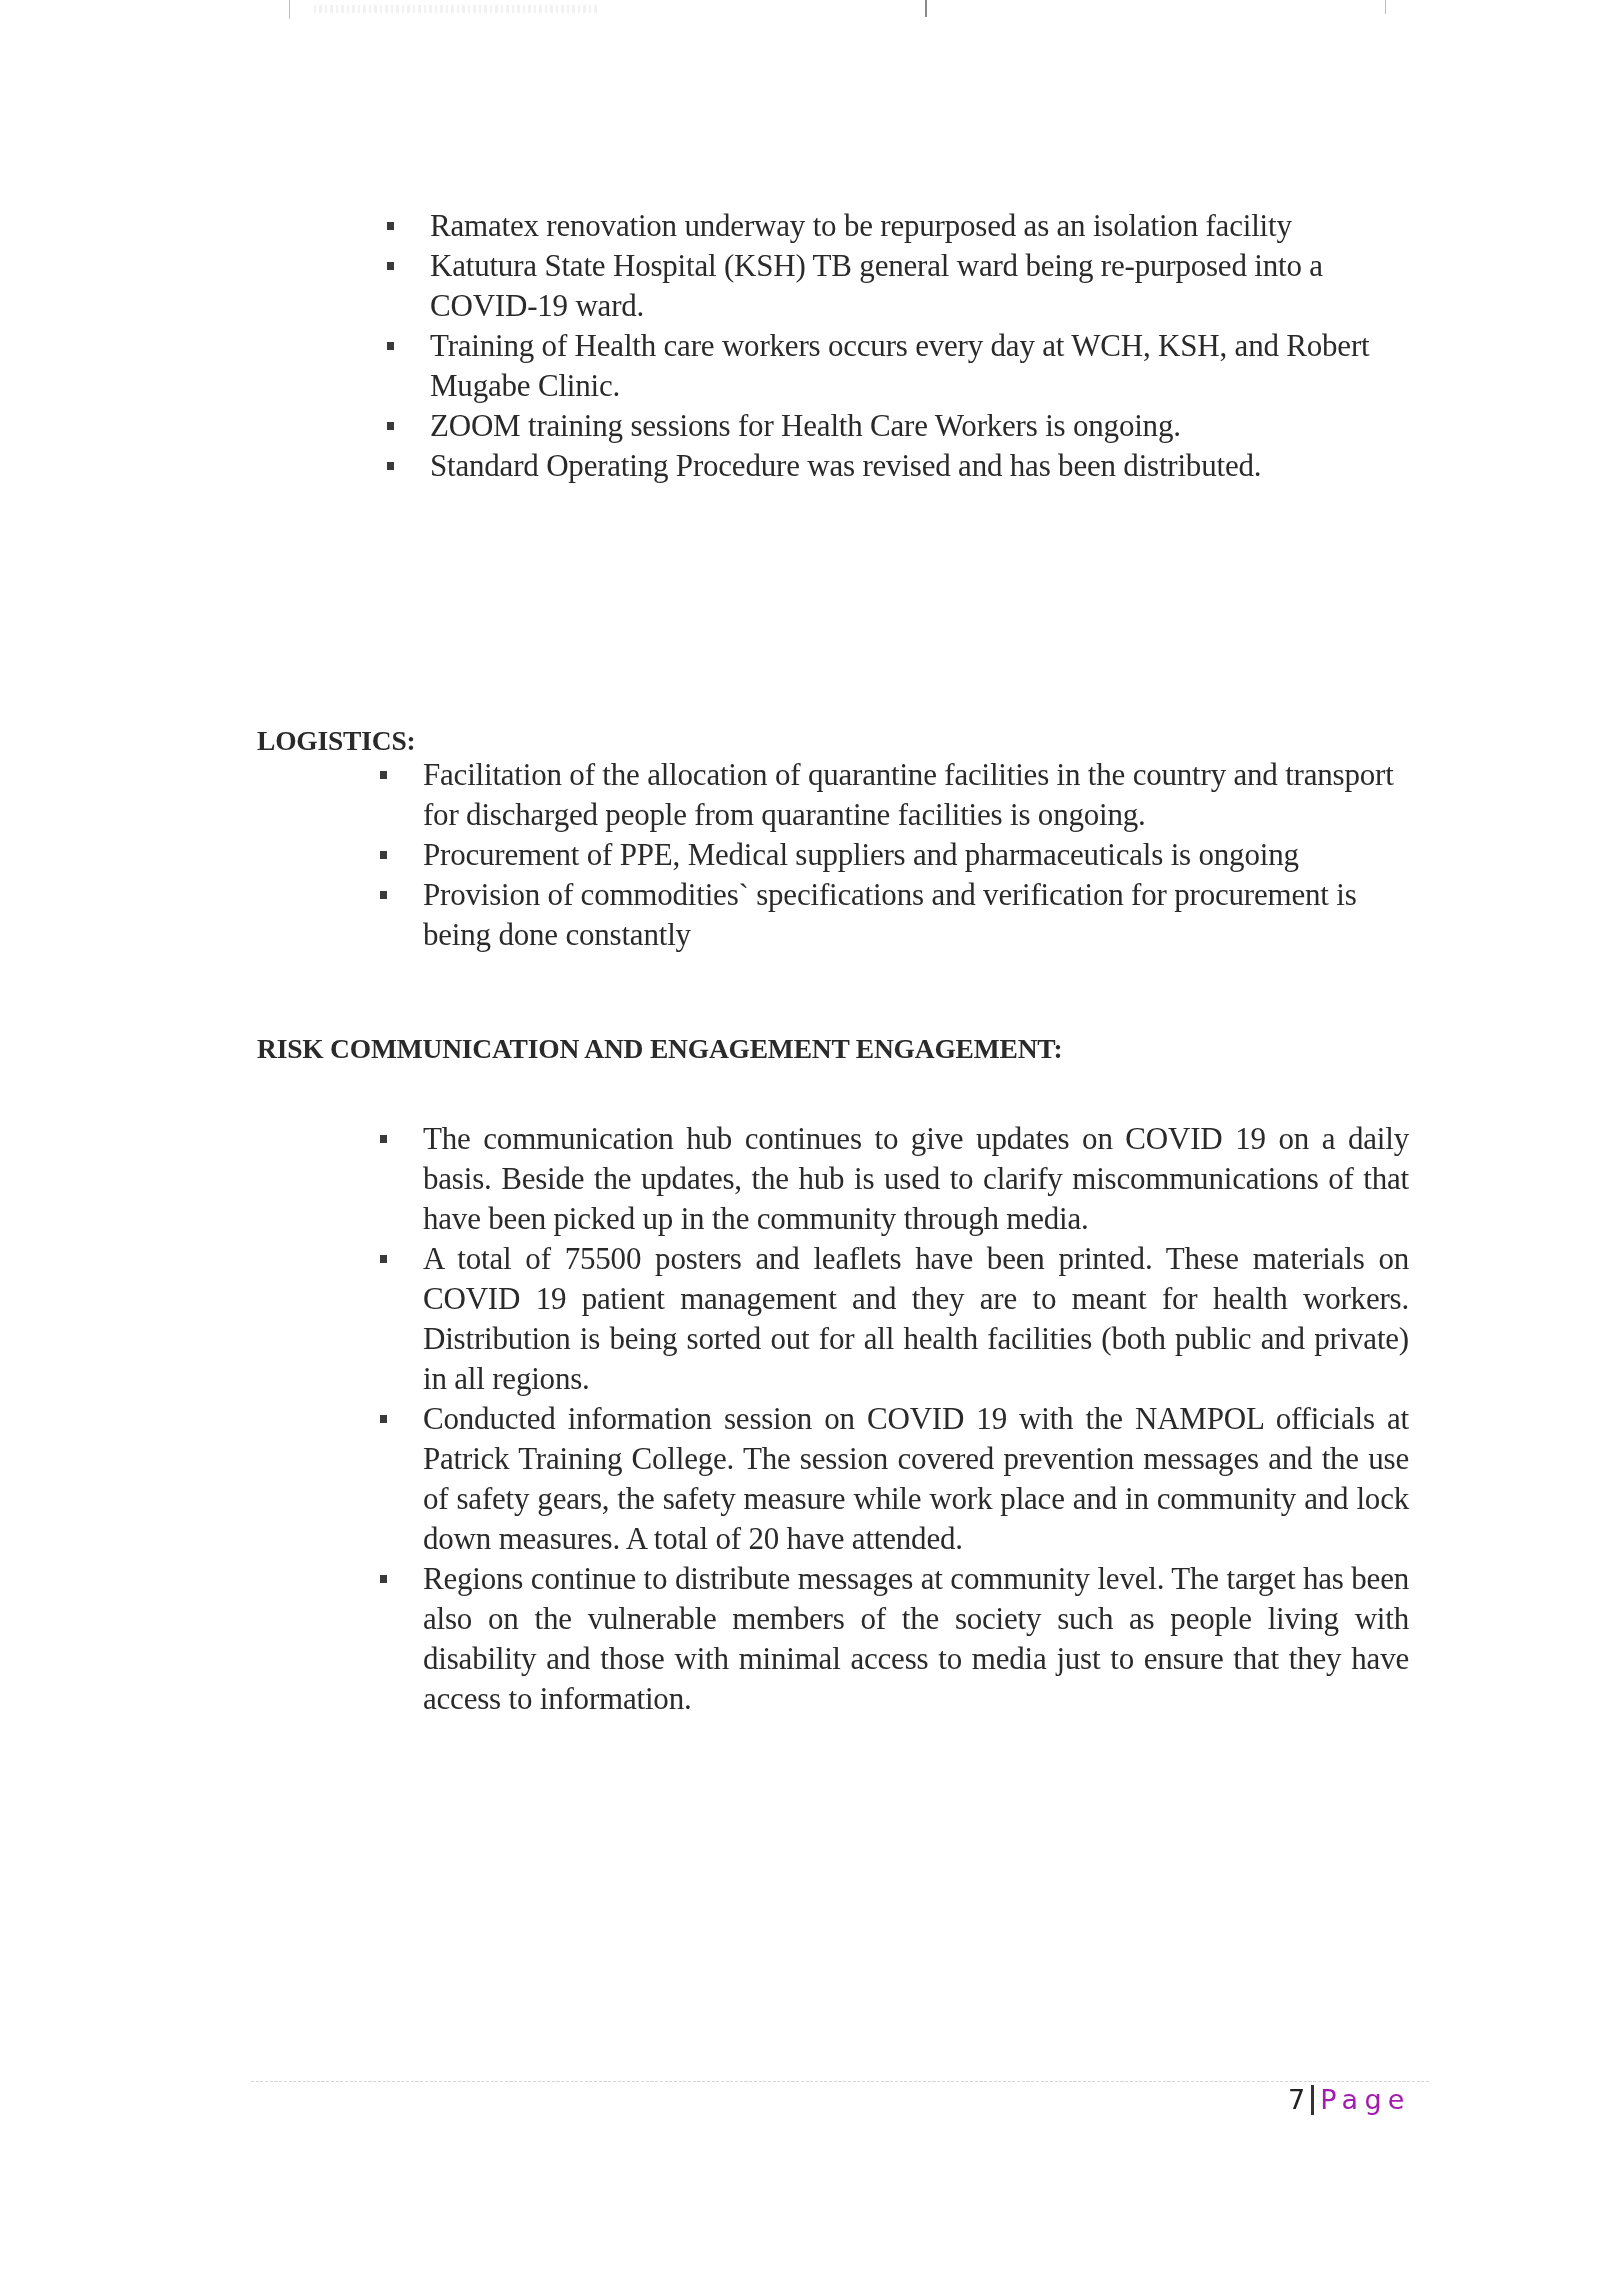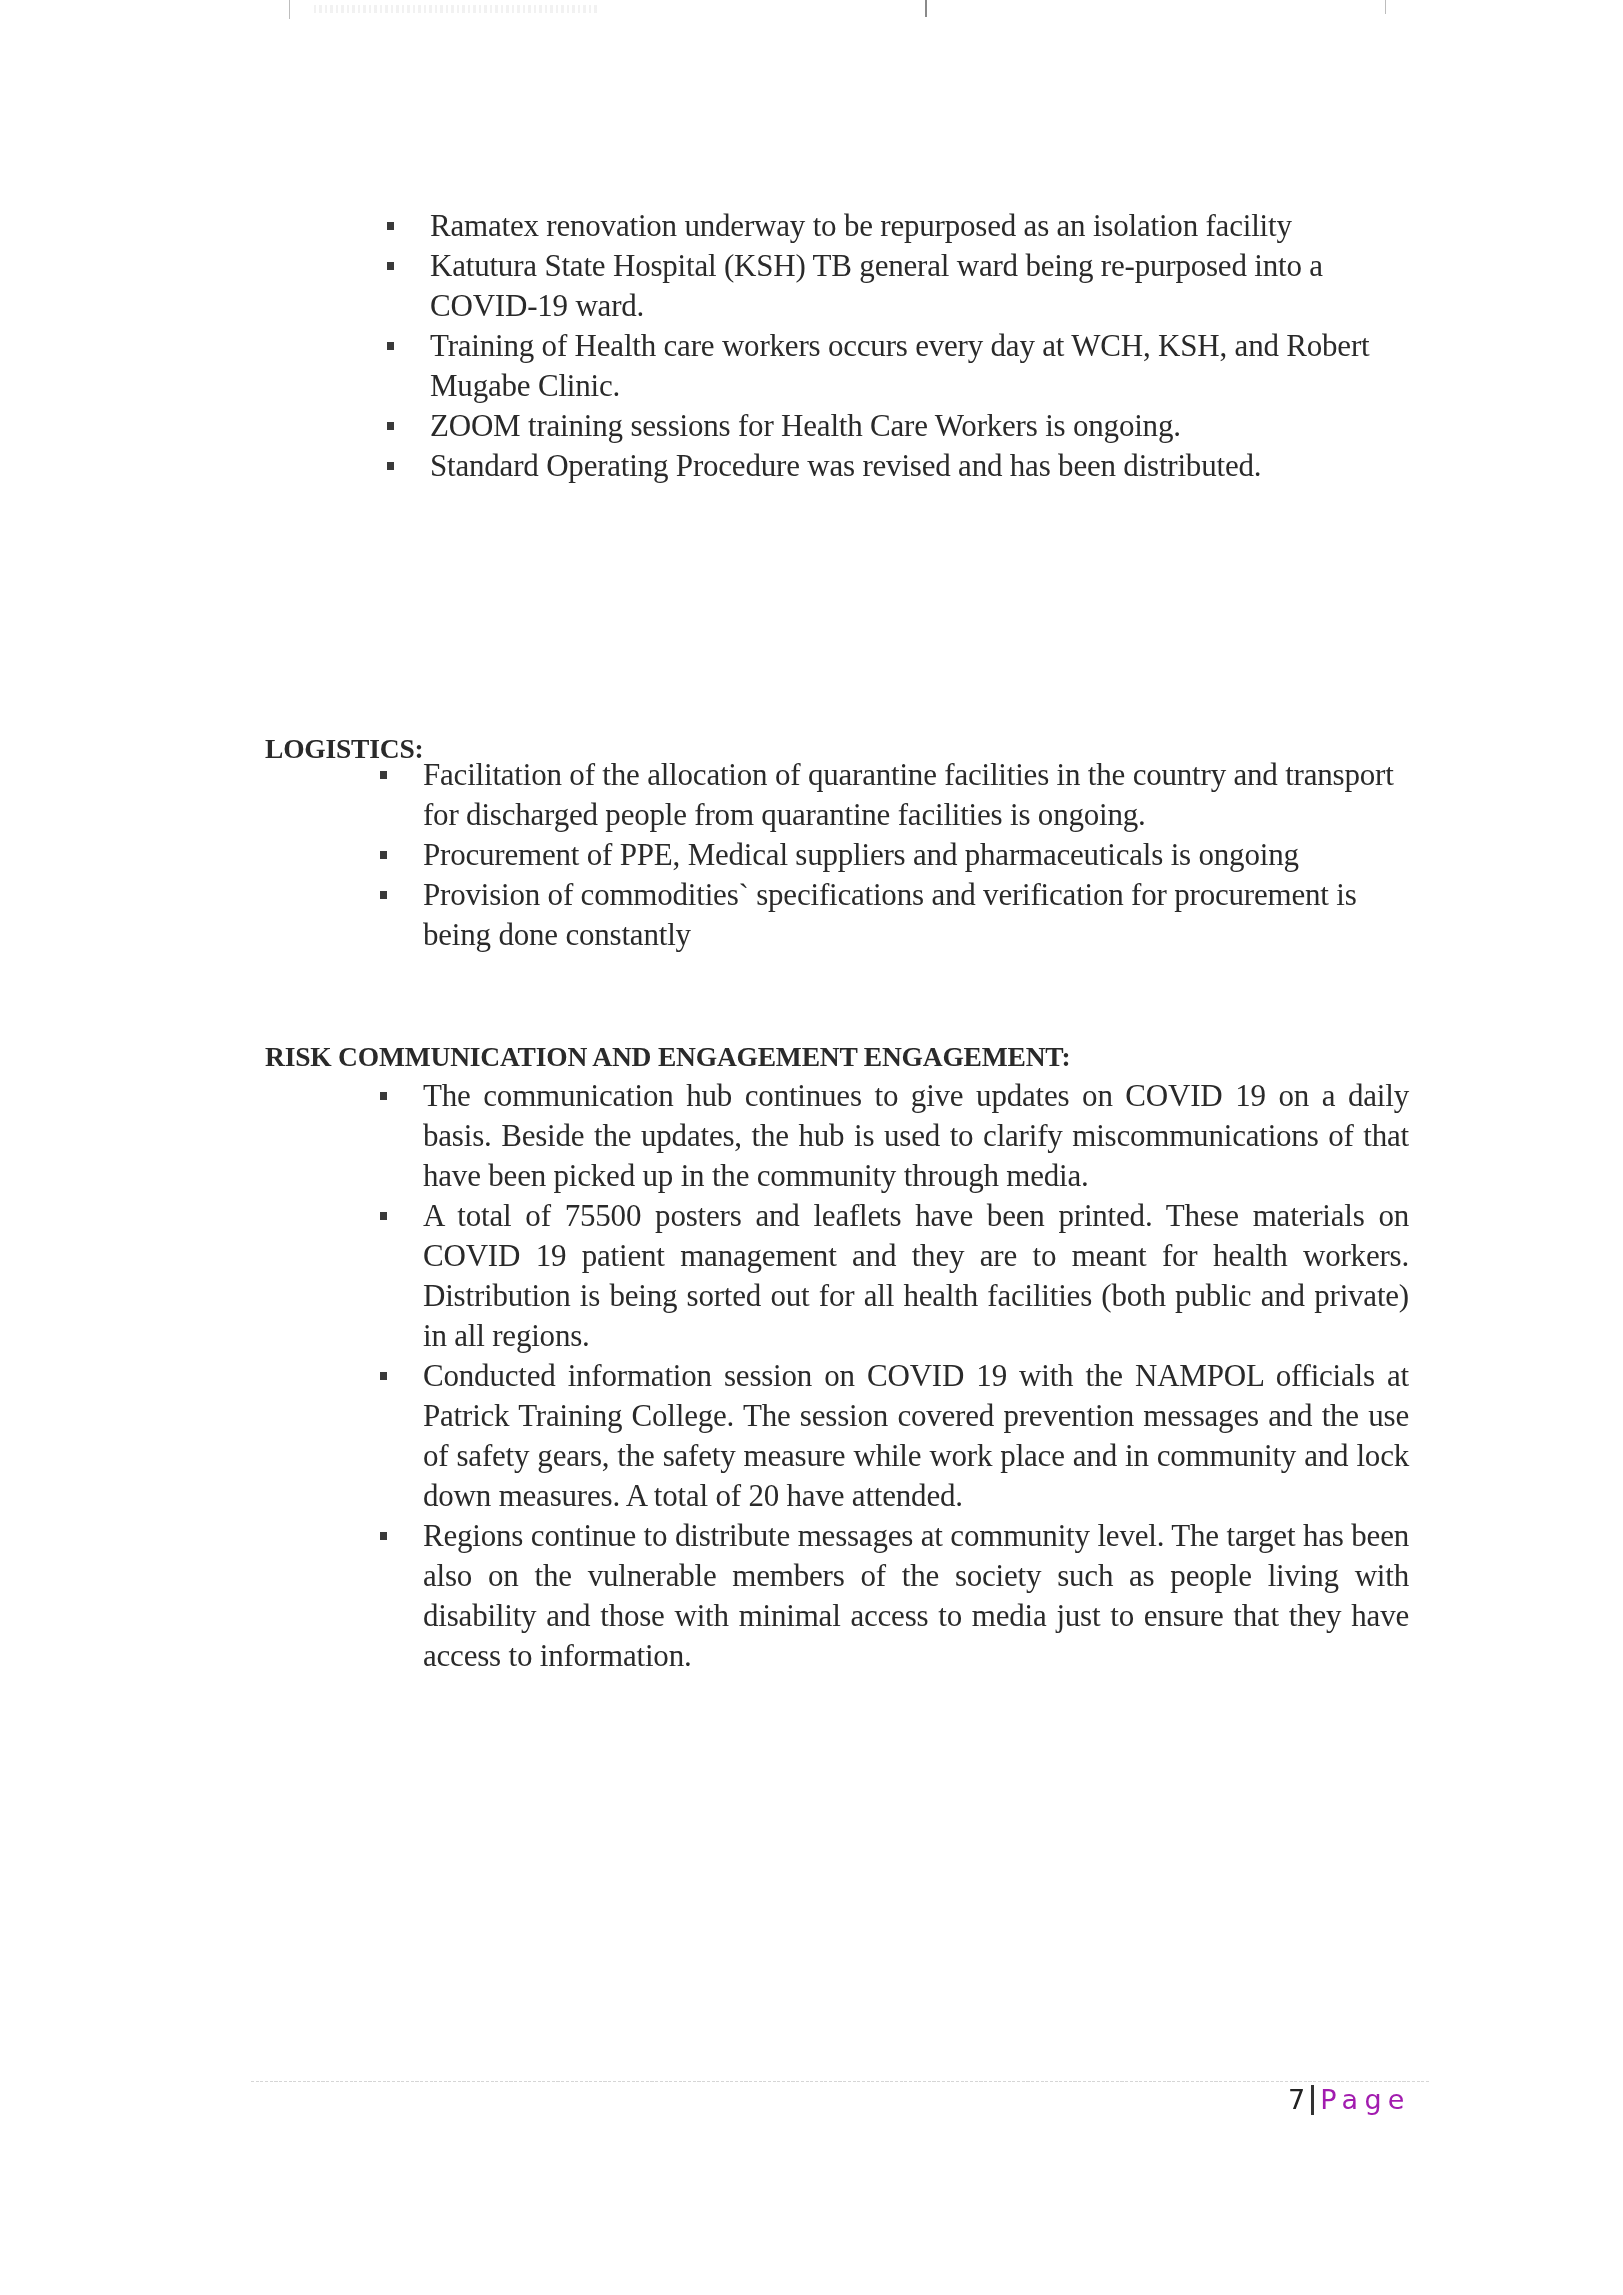--- a/index.html
+++ b/index.html
@@ -51,29 +51,29 @@
       background: #3a3a3a;
       display: inline-block;
     }
     ul.bullets li .text { display: block; }
     ul.bullets li + li { margin-top: 0; }
 
     ul.justified li .text { text-align: justify; }
 
     #list-top { left: 380px; top: 199px; width: 1021px; }
     #list-logistics { left: 373px; top: 748px; width: 1029px; }
-    #list-risk { left: 373px; top: 1069px; width: 1029px; }
+    #list-risk { left: 373px; top: 1112px; width: 1029px; }
 
     .section-heading {
       position: absolute;
       font-weight: bold;
       font-size: 27.5px;
       letter-spacing: -0.2px;
       color: #2a2a2a;
-      margin: 12px;
+      margin: 4px;
     }
     #heading-logistics { left: 253px; top: 721px; }
     #heading-risk { left: 253px; top: 1029px; }
 
     .footer-rule {
       position: absolute;
       left: 251px; top: 2081px;
       width: 1178px; height: 0.8px;
       background: repeating-linear-gradient(90deg, #d6d6d6 0 3.1px, #ffffff 3.1px 4.7px);
     }

